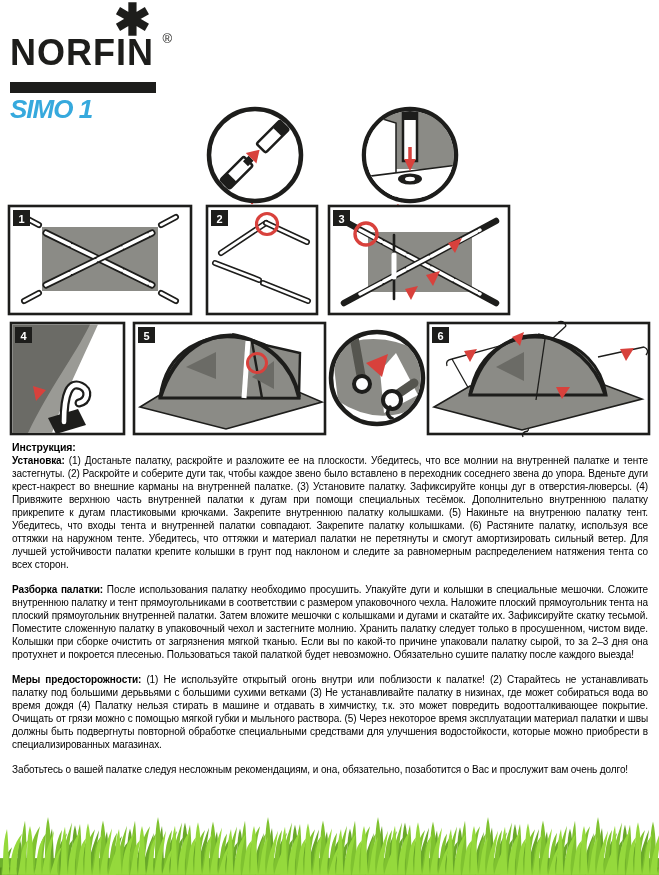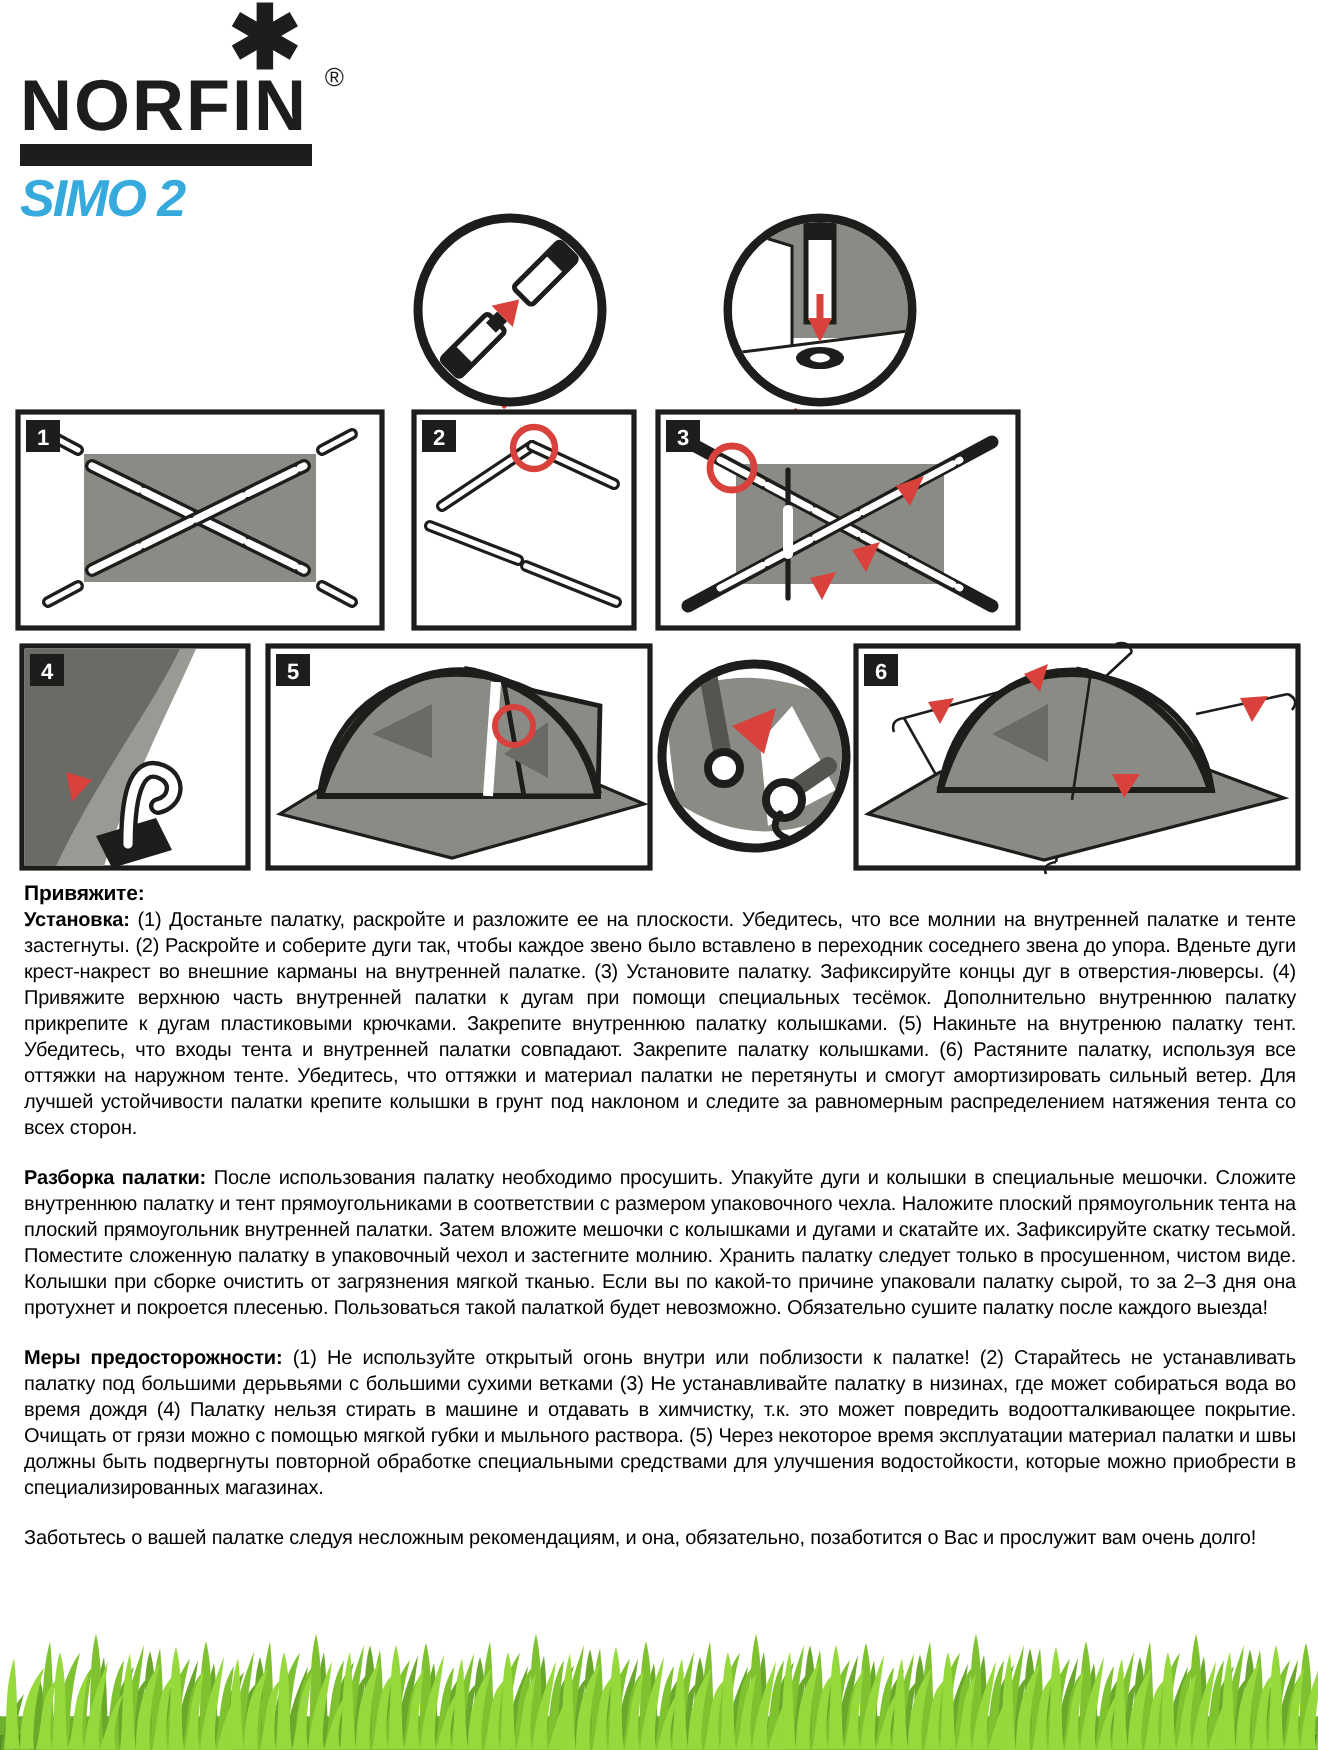--- a/index.html
+++ b/index.html
@@ -10,21 +10,21 @@
   }
   
   .logo{position:absolute;left:10px;top:4px;width:230px;}
   .logo-star{
     display:block;position:absolute;left:104px;top:-6px;
     font-size:44px;line-height:44px;color:#1d1d1b;font-weight:bold;
   }
   .logo-row{position:relative;margin-top:31px;display:inline-block;}
   .logo-word{
     display:inline-block;font-size:36px;font-weight:bold;letter-spacing:1px;
-    color:#1d1d1b;line-height:36px;padding:0 2px 1px 0;
+    color:#1d1d1b;line-height:36px;padding:0 2px 11px 0;
     border-bottom:11px solid #1d1d1b;
   }
   .logo-reg{
     position:absolute;right:-16px;top:-4px;font-size:13px;color:#1d1d1b;
   }
   .logo-model{
     margin-top:3px;font-size:26px;font-weight:bold;font-style:italic;
     letter-spacing:-1px;color:#36a9dd;line-height:26px;
   }
   
@@ -47,21 +47,21 @@
 
 <div class="page">
 
   <header>
     <div class="logo">
       <span class="logo-star">✱</span>
       <span class="logo-row">
         <span class="logo-word">NORFIN</span>
         <span class="logo-reg">®</span>
       </span>
-      <div class="logo-model">SIMO 2</div>
+      <div class="logo-model">SIMO 1</div>
     </div>
   </header>
 
   <svg class="diagrams" viewBox="0 0 659 345">
     <defs>
       <clipPath id="clipA">
           <circle cx="255" cy="60" r="44"></circle>
         </clipPath>
       <clipPath id="clipB">
           <circle cx="410" cy="60" r="44"></circle>
@@ -238,21 +238,21 @@
         <polygon points="464,256 477,254 470,267"></polygon>
         <polygon points="620,254 634,253 626,266"></polygon>
         <polygon points="556,292 570,292 562,304"></polygon>
       </g>
       <rect x="432" y="232" width="17" height="16" fill="#1d1d1b"></rect>
       <text x="440.5" y="244.5" fill="#fff" font-size="11" font-weight="bold" text-anchor="middle" font-family="Liberation Sans, sans-serif">6</text>
     </g>
   </svg>
 
   <main class="text-block">
-    <p class="heading">Привяжите:</p>
+    <p class="heading">Инструкция:</p>
     <p><b>Установка:</b> <span>(1) Достаньте палатку, раскройте и разложите ее на плоскости. Убедитесь, что все молнии на внутренней палатке и тенте застегнуты. (2) Раскройте и соберите дуги так, чтобы каждое звено было вставлено в переходник соседнего звена до упора.  Вденьте дуги крест-накрест во внешние карманы на внутренней палатке. (3) Установите палатку. Зафиксируйте концы дуг в отверстия-люверсы. (4) Привяжите верхнюю часть внутренней палатки к дугам при помощи специальных тесёмок. Дополнительно внутреннюю палатку прикрепите к дугам пластиковыми крючками. Закрепите внутреннюю палатку колышками. (5) Накиньте на внутренюю палатку тент. Убедитесь, что входы тента и внутренней палатки совпадают. Закрепите палатку колышками. (6) Растяните палатку, используя все оттяжки на наружном тенте. Убедитесь, что оттяжки и материал палатки не перетянуты и смогут амортизировать сильный ветер. Для лучшей устойчивости палатки крепите колышки в грунт под наклоном и следите за равномерным распределением натяжения тента со всех сторон.</span></p>
     <p><b>Разборка палатки:</b> <span>После использования палатку необходимо просушить. Упакуйте дуги и колышки в специальные мешочки. Сложите внутреннюю палатку и тент прямоугольниками в соответствии с размером упаковочного чехла. Наложите плоский прямоугольник тента на плоский прямоугольник внутренней палатки. Затем вложите мешочки с колышками и дугами и скатайте их. Зафиксируйте скатку тесьмой. Поместите сложенную палатку в упаковочный чехол и застегните молнию. Хранить палатку следует только в просушенном, чистом виде. Колышки при сборке очистить от загрязнения мягкой тканью. Если вы по какой-то причине упаковали палатку сырой, то за 2–3 дня она протухнет и покроется плесенью. Пользоваться такой палаткой будет невозможно. Обязательно сушите палатку после каждого выезда!</span></p>
     <p><b>Меры предосторожности:</b> <span>(1) Не используйте открытый огонь внутри или поблизости к палатке! (2) Старайтесь не устанавливать палатку под большими дерьвьями с большими сухими ветками (3) Не устанавливайте палатку в низинах, где может собираться вода во время дождя (4) Палатку нельзя стирать в машине и отдавать в химчистку, т.к. это может повредить водоотталкивающее покрытие. Очищать от грязи можно с помощью мягкой губки и мыльного раствора. (5) Через некоторое время эксплуатации материал палатки и швы должны быть подвергнуты повторной обработке специальными средствами для улучшения водостойкости, которые можно приобрести в специализированных магазинах.</span></p>
     <p class="closing">Заботьтесь о вашей палатке следуя несложным рекомендациям, и она, обязательно, позаботится о Вас и прослужит вам очень долго!</p>
   </main>
 
   <svg class="grass" viewBox="0 0 659 64" preserveAspectRatio="none">
     <defs>
       <g id="tuft">
         <path d="M2,64 C4,44 2,26 7,6 C9,26 8,46 10,64 Z"></path>

